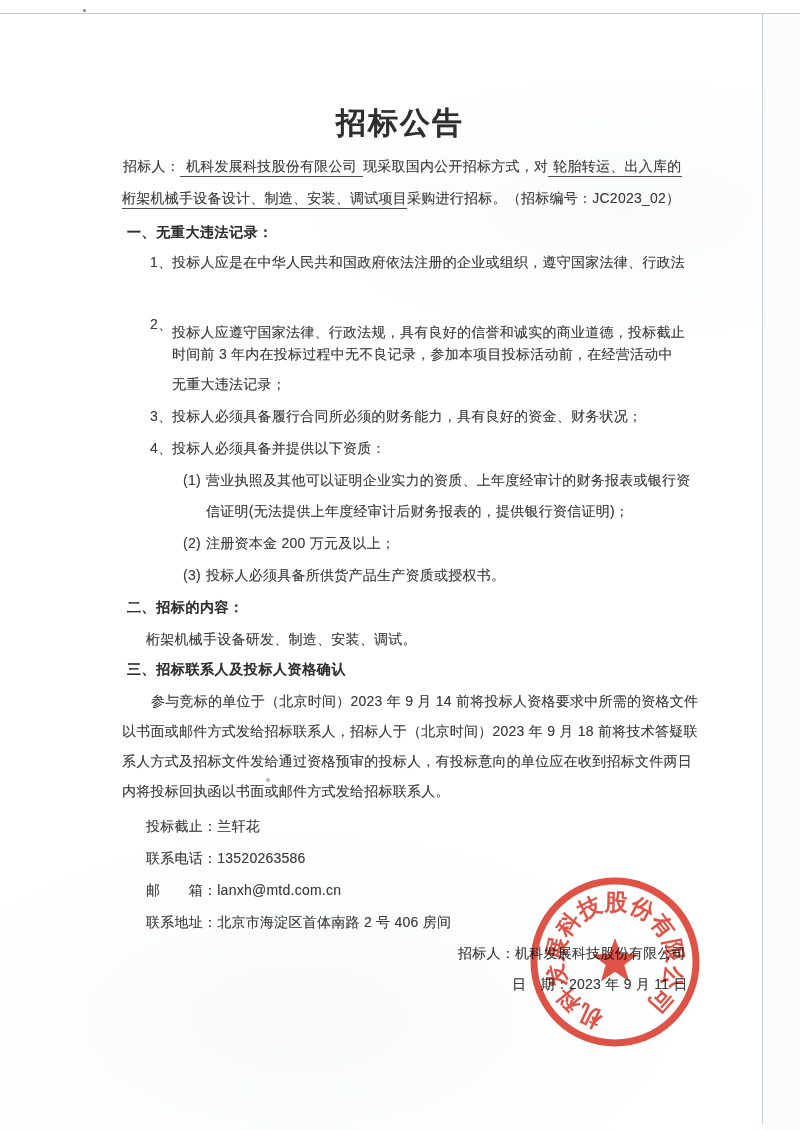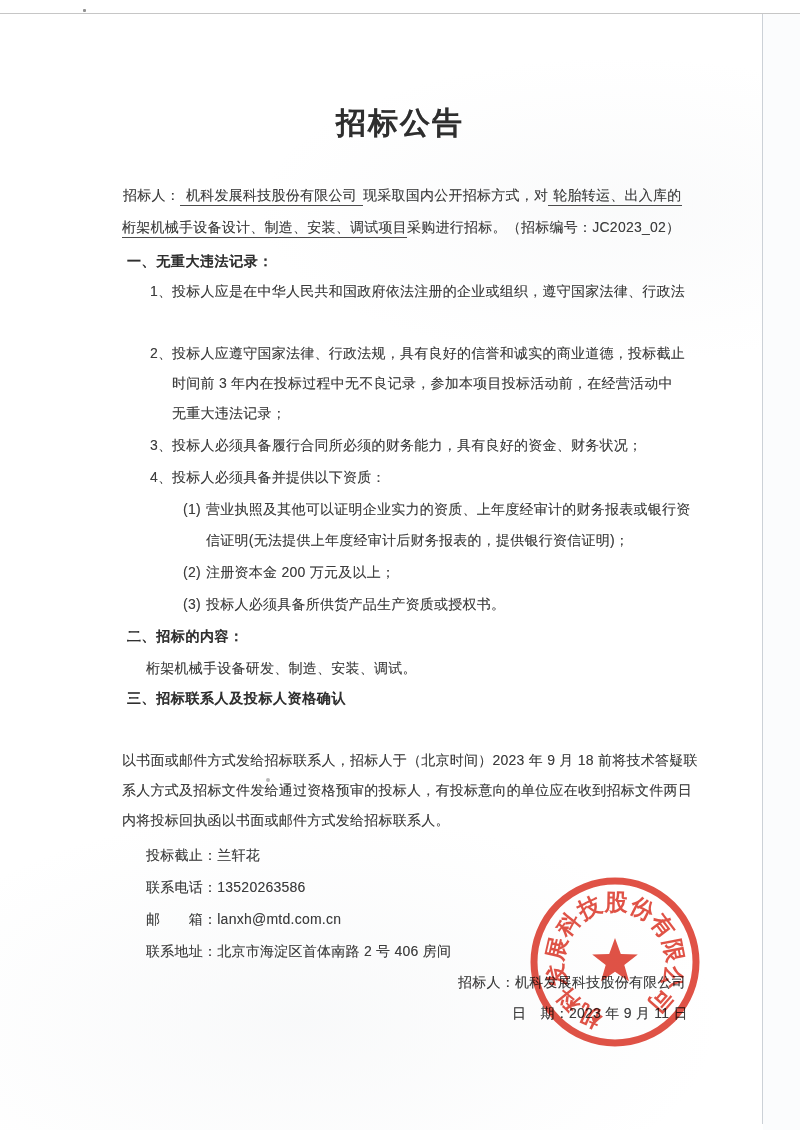--- a/index.html
+++ b/index.html
@@ -11,21 +11,21 @@
         #ffffff;}
   .edge-top{position:absolute;left:0;top:13px;width:800px;height:1px;background:#a8a8a8;opacity:.65;}
   .edge-right{position:absolute;left:762px;top:14px;width:1px;height:1110px;background:#c6ccd3;opacity:.9;}
   .right-strip{position:absolute;left:763px;top:14px;width:37px;height:1116px;background:#fbfcfd;}
   .speck1{position:absolute;left:83px;top:9px;width:3px;height:3px;background:#777;border-radius:1px;opacity:.8;}
   .speck2{position:absolute;left:266px;top:778px;width:4px;height:4px;background:#9a9a9a;border-radius:2px;opacity:.7;}
   .title{position:absolute;top:103px;left:0;width:800px;text-align:center;
          font-size:30px;line-height:40px;font-weight:600;color:#2e2e2e;letter-spacing:2px;
          text-shadow:0 0 .6px rgba(60,60,60,.5);}
   .ln{position:absolute;font-size:14px;line-height:19px;color:#3d3d3d;white-space:nowrap;
-      letter-spacing:.25px;text-shadow:0 0 .5px rgba(70,70,70,.45);margin-top:29px;}
+      letter-spacing:.25px;text-shadow:0 0 .5px rgba(70,70,70,.45);}
   .hd{font-weight:700;color:#2f2f2f;letter-spacing:.6px;}
   .u{border-bottom:1px solid #4b4b4b;padding-bottom:2px;}
   .padlr{padding-left:6px;padding-right:6px;}
   .padl{padding-left:5px;}
   .seal{position:absolute;left:520px;top:867px;width:190px;height:190px;
         mix-blend-mode:multiply;opacity:.88;}
 </style>
 </head>
 <body>
 
@@ -40,21 +40,21 @@
 
   <div class="ln" style="top:157px;left:123px"><span>招标人：</span><span class="u padlr">机科发展科技股份有限公司</span><span>现采取国内公开招标方式，对</span><span class="u padl">轮胎转运、出入库的</span></div>
   <div class="ln" style="top:189px;left:122px"><span class="u">桁架机械手设备设计、制造、安装、调试项目</span><span>采购进行招标。（招标编号：JC2023_02）</span></div>
 
   <div class="ln hd" style="top:223px;left:127px">一、无重大违法记录：</div>
 
   <div class="ln" style="top:253px;left:150px">1、</div>
   <div class="ln" style="top:253px;left:172px">投标人应是在中华人民共和国政府依法注册的企业或组织，遵守国家法律、行政法</div>
 
   <div class="ln" style="top:315px;left:150px">2、</div>
-  <div class="ln" style="top:315px;left:172px">投标人应遵守国家法律、行政法规，具有良好的信誉和诚实的商业道德，投标截止</div>
+  <div class="ln" style="top:323px;left:172px">投标人应遵守国家法律、行政法规，具有良好的信誉和诚实的商业道德，投标截止</div>
   <div class="ln" style="top:345px;left:172px">时间前 3 年内在投标过程中无不良记录，参加本项目投标活动前，在经营活动中</div>
   <div class="ln" style="top:375px;left:172px">无重大违法记录；</div>
 
   <div class="ln" style="top:407px;left:150px">3、</div>
   <div class="ln" style="top:407px;left:172px">投标人必须具备履行合同所必须的财务能力，具有良好的资金、财务状况；</div>
 
   <div class="ln" style="top:439px;left:150px">4、</div>
   <div class="ln" style="top:439px;left:172px">投标人必须具备并提供以下资质：</div>
 
   <div class="ln" style="top:471px;left:183px">(1)</div>
@@ -64,20 +64,21 @@
   <div class="ln" style="top:534px;left:183px">(2)</div>
   <div class="ln" style="top:534px;left:206px">注册资本金 200 万元及以上；</div>
 
   <div class="ln" style="top:566px;left:183px">(3)</div>
   <div class="ln" style="top:566px;left:206px">投标人必须具备所供货产品生产资质或授权书。</div>
 
   <div class="ln hd" style="top:598px;left:127px">二、招标的内容：</div>
   <div class="ln" style="top:630px;left:146px">桁架机械手设备研发、制造、安装、调试。</div>
 
   <div class="ln hd" style="top:660px;left:127px">三、招标联系人及投标人资格确认</div>
+  <div class="ln" style="top:692px;left:151px">参与竞标的单位于（北京时间）2023 年 9 月 14 前将投标人资格要求中所需的资格文件</div>
   <div class="ln" style="top:722px;left:122px">以书面或邮件方式发给招标联系人，招标人于（北京时间）2023 年 9 月 18 前将技术答疑联</div>
   <div class="ln" style="top:752px;left:122px">系人方式及招标文件发给通过资格预审的投标人，有投标意向的单位应在收到招标文件两日</div>
   <div class="ln" style="top:782px;left:122px">内将投标回执函以书面或邮件方式发给招标联系人。</div>
 
   <div class="ln" style="top:817px;left:146px">投标截止：兰轩花</div>
   <div class="ln" style="top:849px;left:146px">联系电话：13520263586</div>
   <div class="ln" style="top:881px;left:146px">邮　　箱：lanxh@mtd.com.cn</div>
   <div class="ln" style="top:913px;left:146px">联系地址：北京市海淀区首体南路 2 号 406 房间</div>
 
   <div class="ln" style="top:944px;left:458px">招标人：机科发展科技股份有限公司</div>

